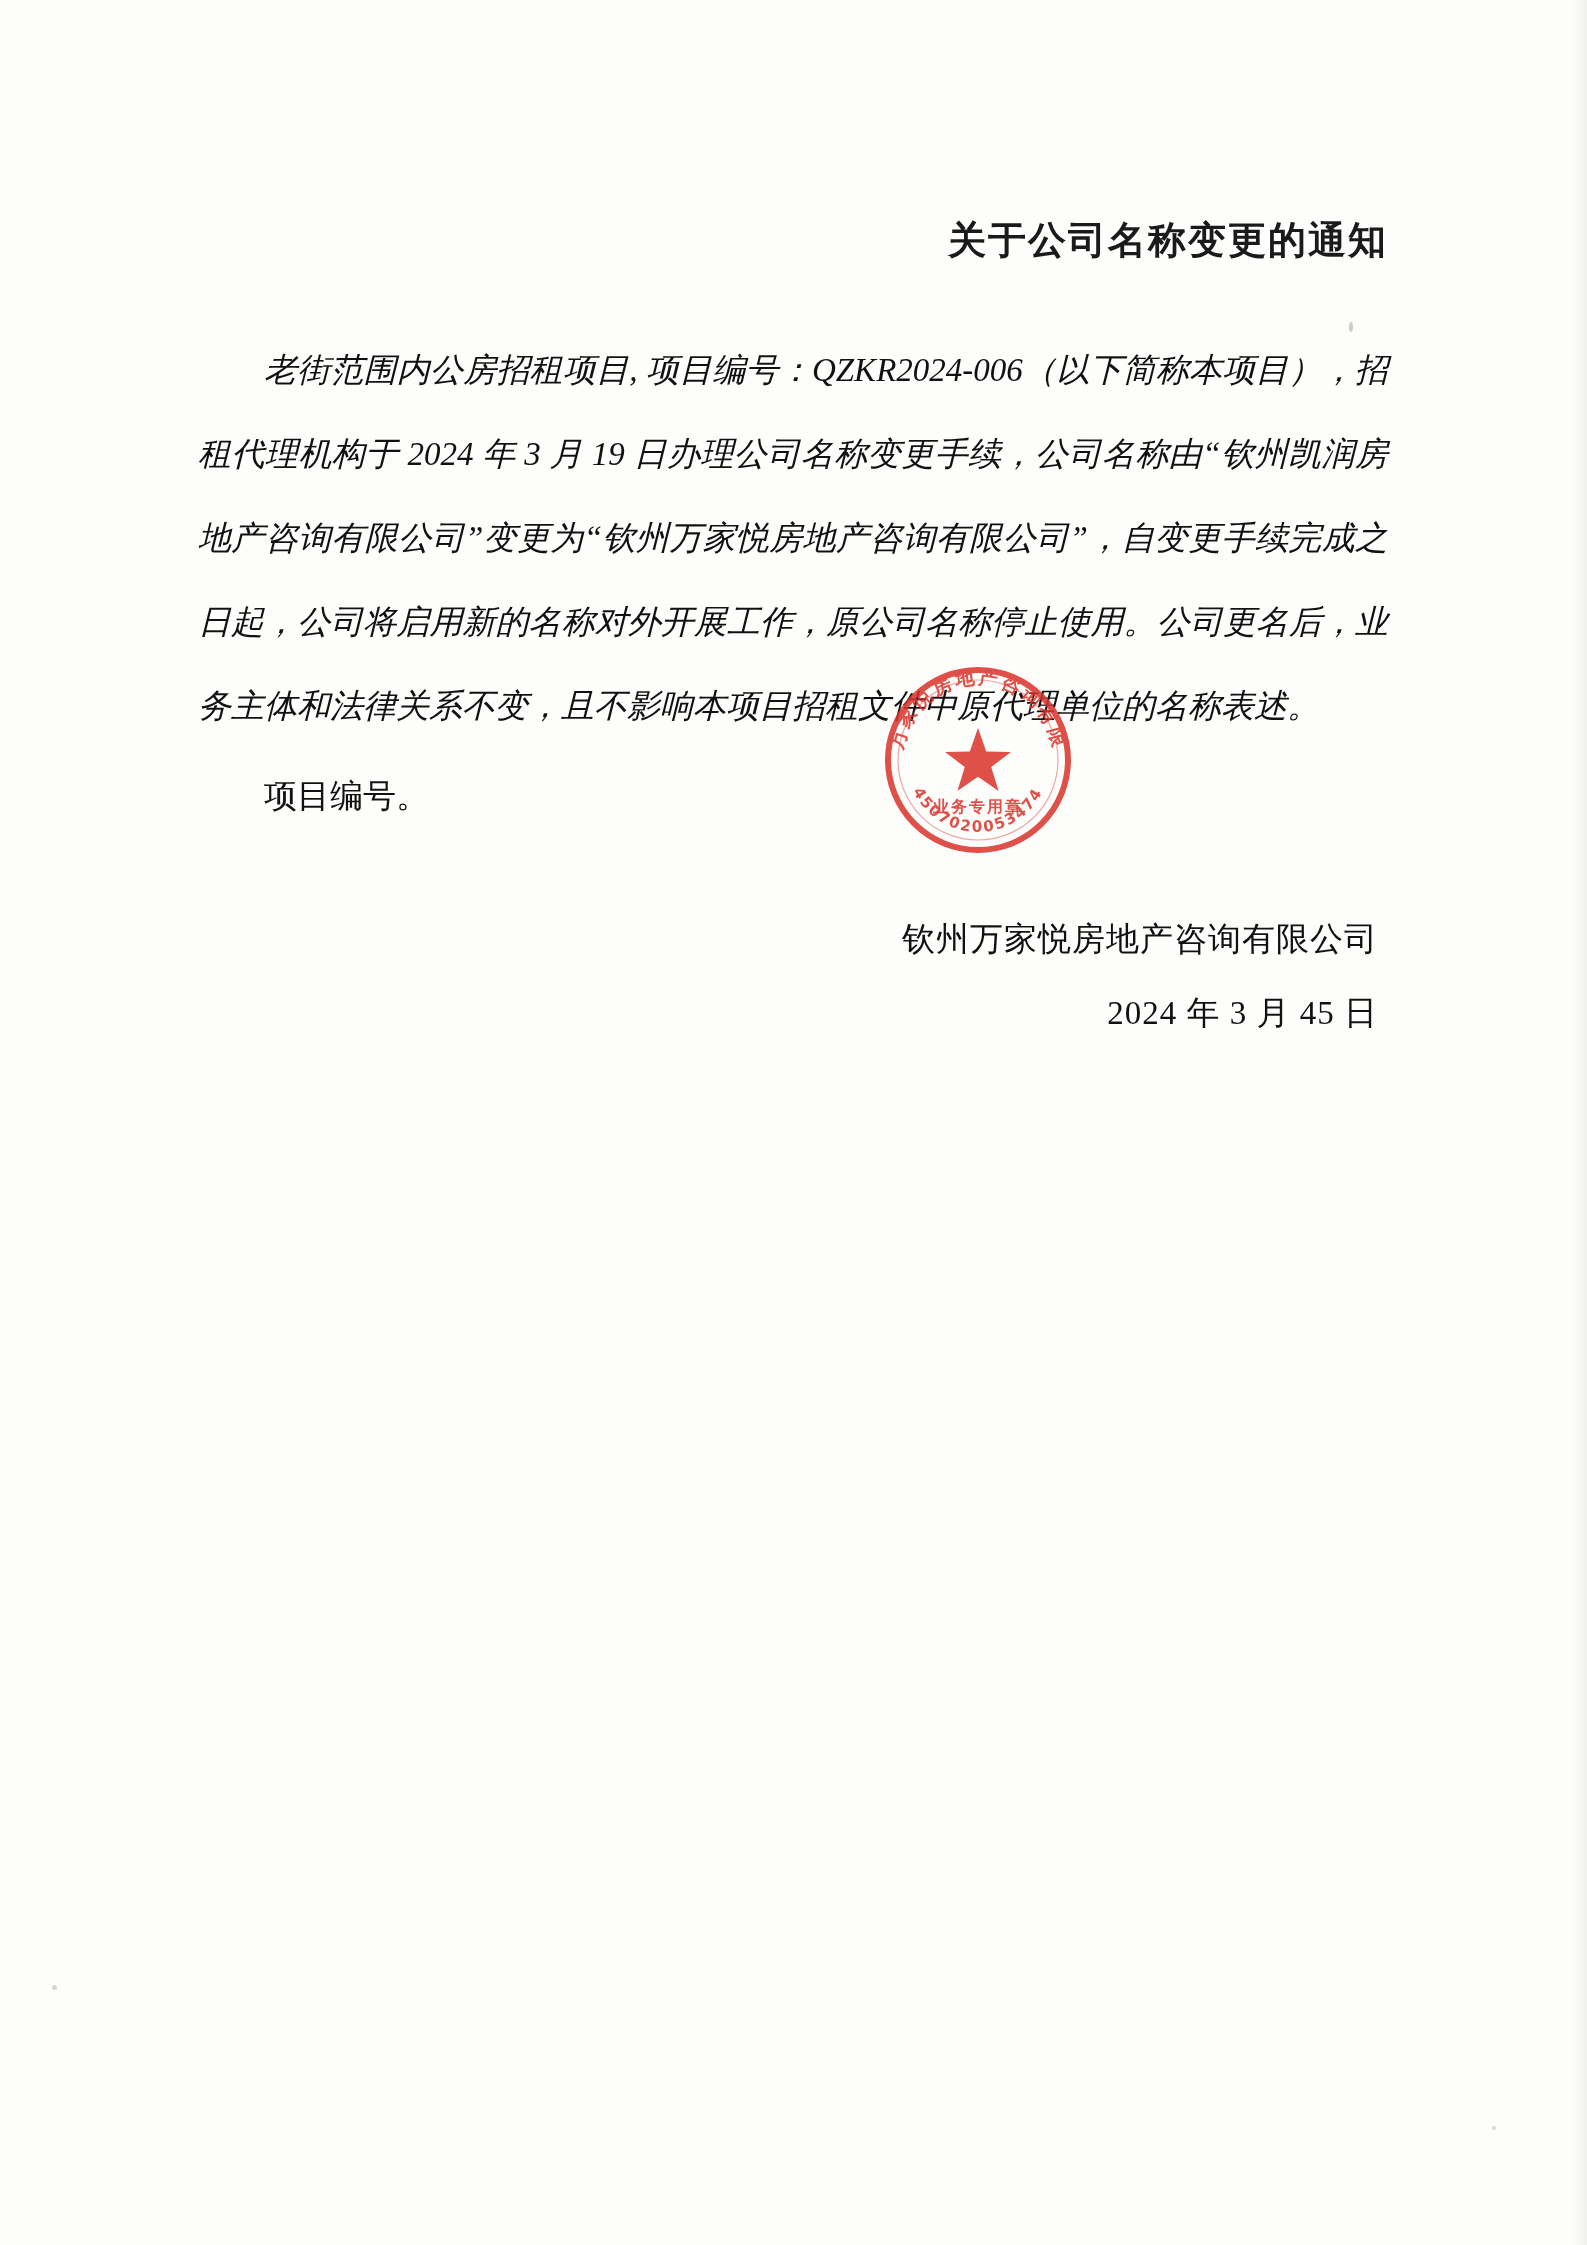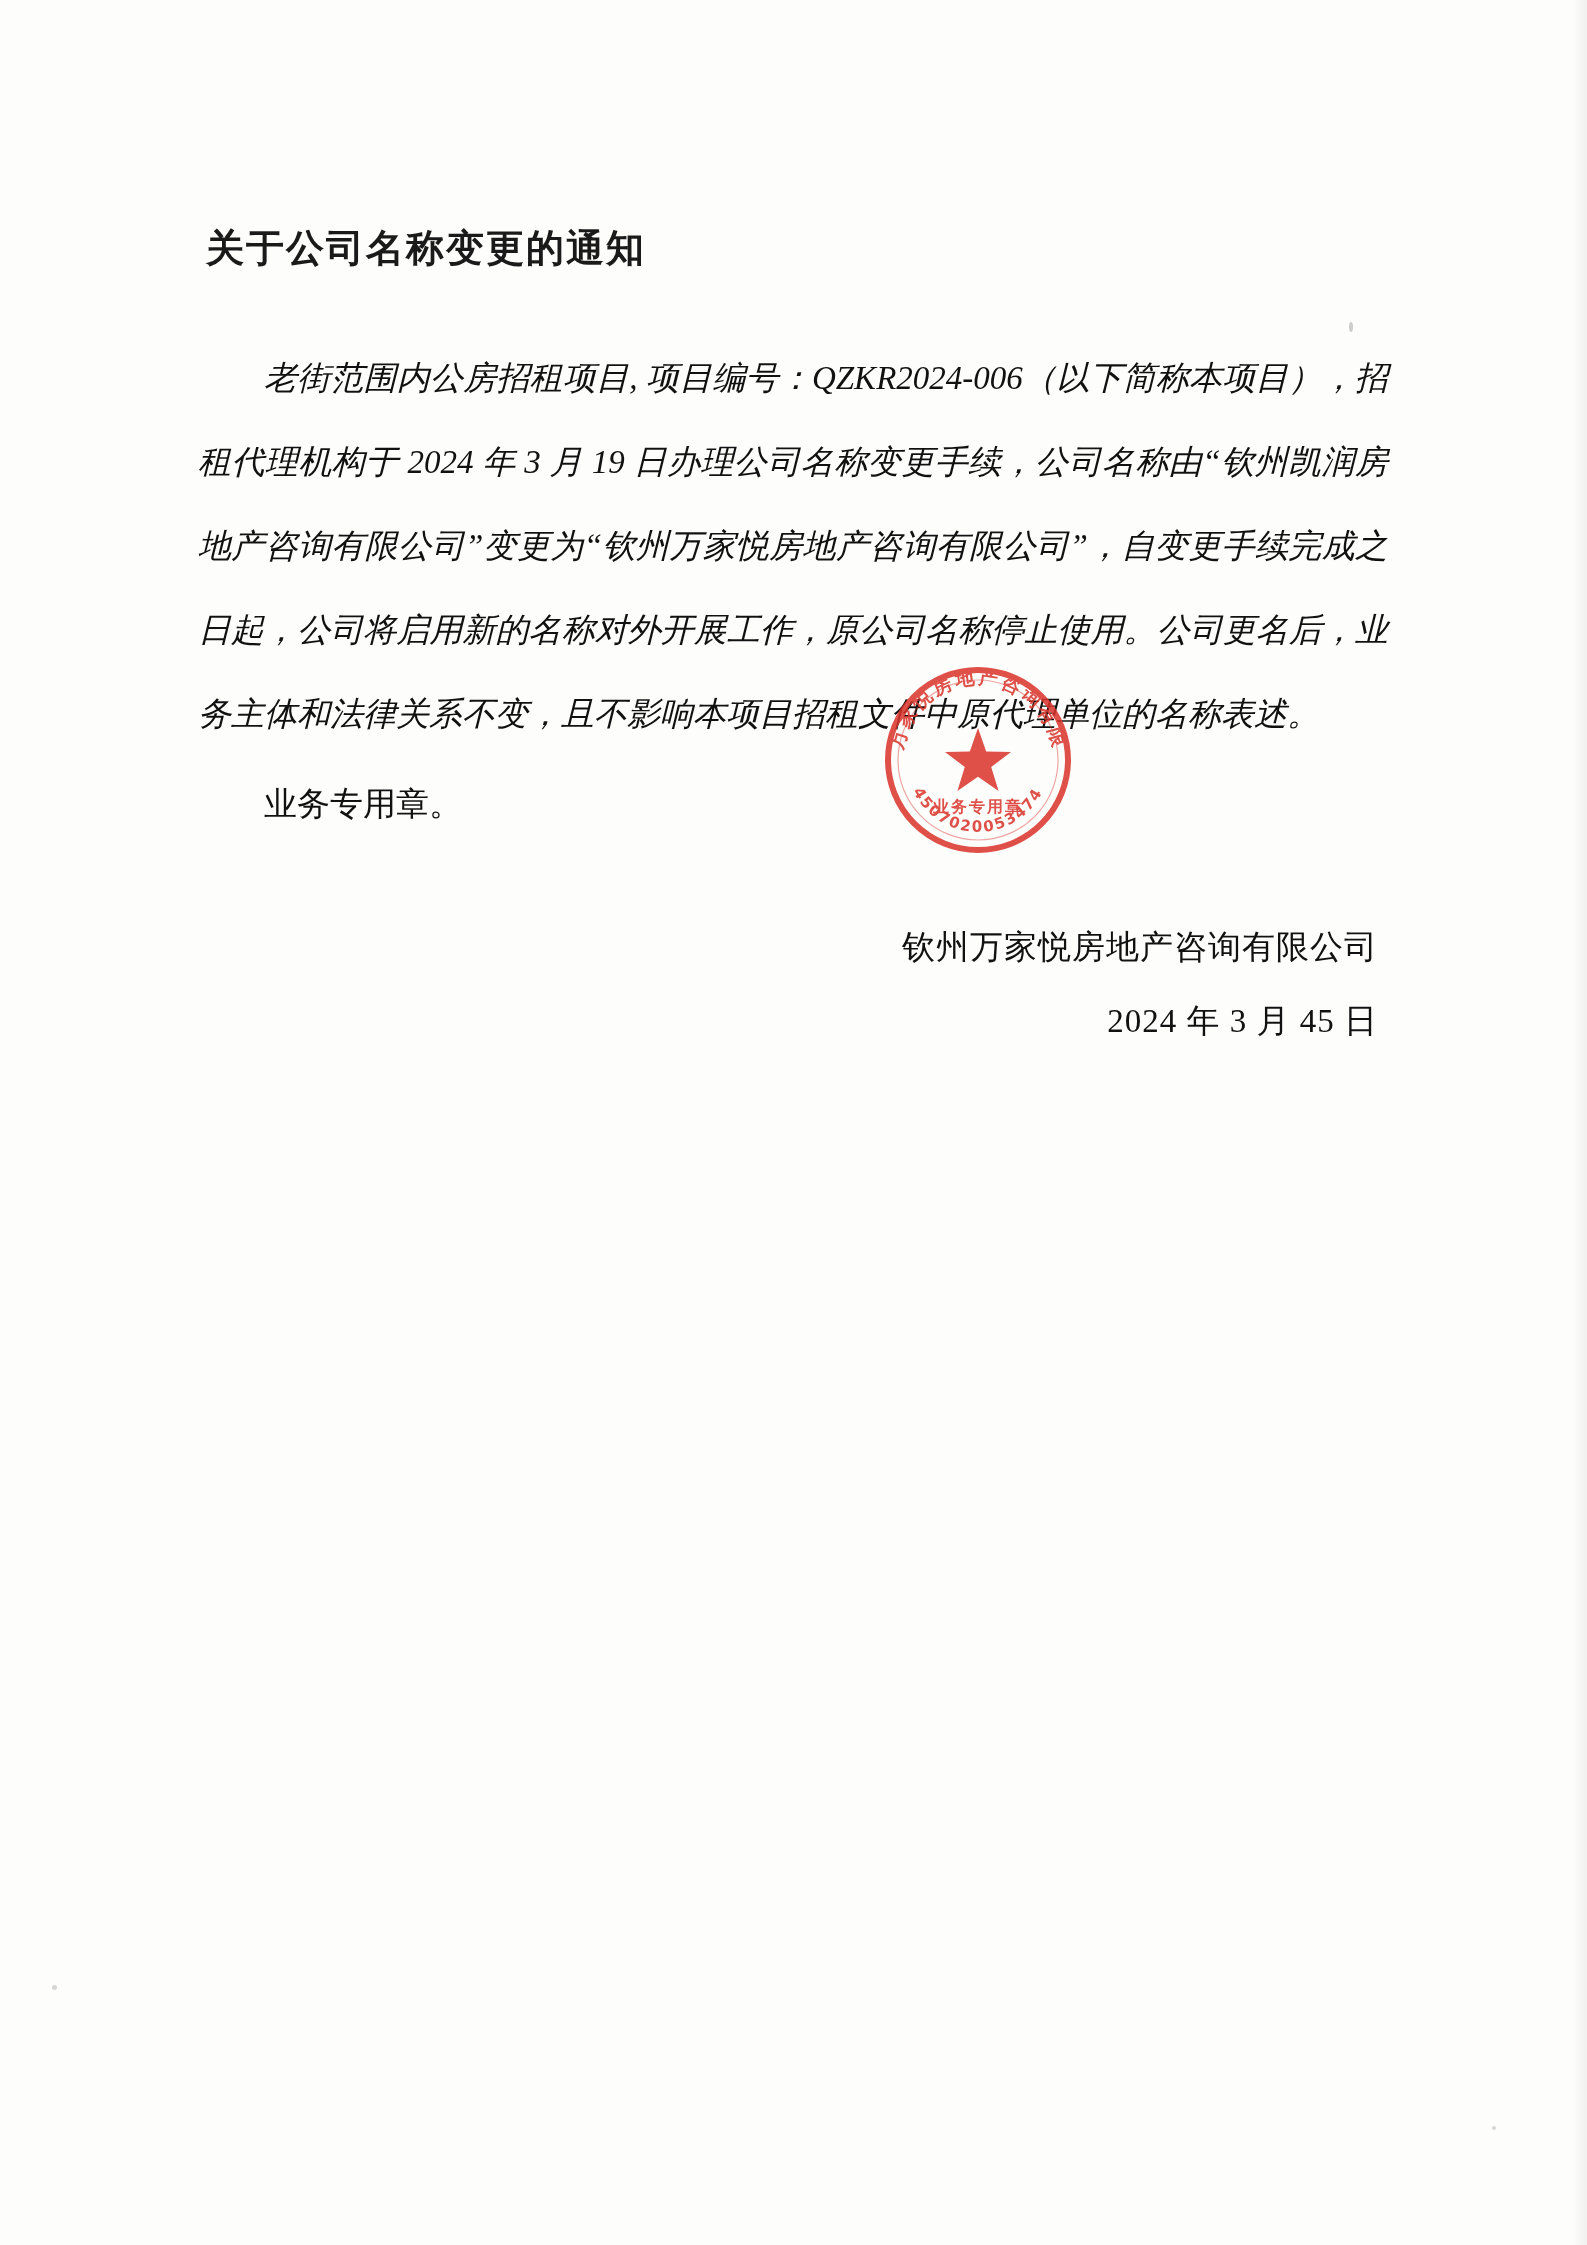--- a/index.html
+++ b/index.html
@@ -18,23 +18,23 @@
     overflow: hidden;
   }
   .doc-body {
     position: absolute;
     left: 198px;
     top: 0;
     width: 1190px;
     height: 2245px;
   }
   .doc-title {
-    margin: 8px;
+    margin: 0;
     padding-top: 215px;
-    text-align: left;
+    text-align: right;
     font-family: Liberation Serif, serif;
     font-weight: bold;
     font-size: 38px;
     letter-spacing: 2px;
     color: #1a1a1a;
   }
   .para {
     margin: 0;
     font-size: 33px;
     line-height: 84px;
@@ -96,21 +96,21 @@
 <body>
 
 <div class="page">
 
   <div class="doc-body">
 
     <h1 class="doc-title">关于公司名称变更的通知</h1>
 
     <p class="para para-main">老街范围内公房招租项目, 项目编号：QZKR2024-006（以下简称本项目），招租代理机构于 2024 年 3 月 19 日办理公司名称变更手续，公司名称由“钦州凯润房地产咨询有限公司”变更为“钦州万家悦房地产咨询有限公司”，自变更手续完成之日起，公司将启用新的名称对外开展工作，原公司名称停止使用。公司更名后，业务主体和法律关系不变，且不影响本项目招租文件中原代理单位的名称表述。</p>
 
-    <p class="para para-closing">业务专用章。</p>
+    <p class="para para-closing">项目编号。</p>
 
     <div class="signature-block">
       <div class="sig-line">钦州万家悦房地产咨询有限公司</div>
       <div class="sig-line">2024 年 3 月 45 日</div>
     </div>
 
     <div class="seal">
       <svg width="200" height="200" viewBox="0 0 200 200" xmlns="http://www.w3.org/2000/svg">
         <defs>
           <path id="arcTop" d="M 100,100 m -76,0 a 76,76 0 1,1 152,0" fill="none"></path>

